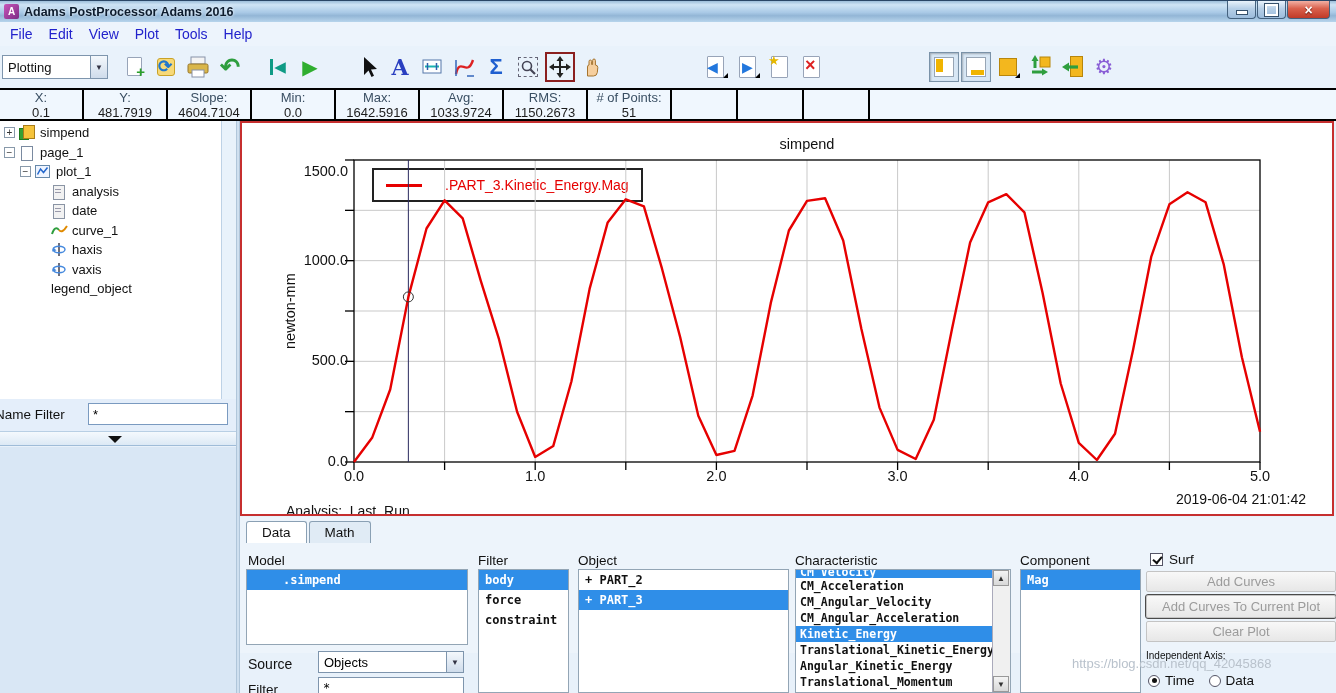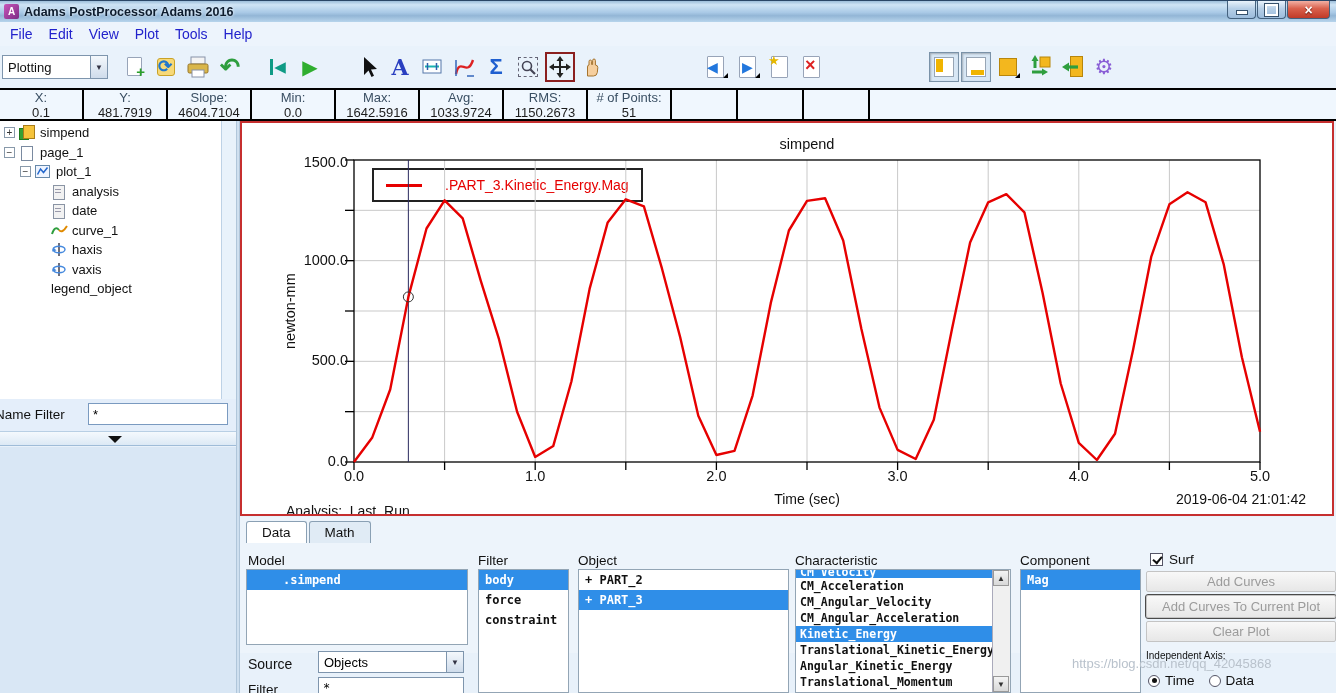--- a/index.html
+++ b/index.html
@@ -444,32 +444,31 @@
         <line class="tick" x1="-9" y1="50.333333333333314" x2="0" y2="50.333333333333314"></line>
         <line class="tick" x1="-9" y1="0" x2="0" y2="0"></line>
         <line x1="54.36" y1="0" x2="54.36" y2="302" stroke="#2a2a5e" stroke-width="1"></line>
         <polyline points="0.0,302.0 18.1,277.8 36.2,229.5 54.4,136.9 72.5,68.5 90.6,40.3 108.7,58.4 126.8,120.8 145.0,179.2 163.1,251.7 181.2,297.0 199.3,285.9 217.4,221.5 235.6,128.9 253.7,62.4 271.8,39.3 289.9,46.3 308.0,108.7 326.2,177.2 344.3,255.7 362.4,295.0 380.5,290.9 398.6,235.6 416.8,142.9 434.9,70.5 453.0,40.9 471.1,38.3 489.2,80.5 507.4,169.1 525.5,247.6 543.6,289.9 561.7,299.0 579.8,259.7 598.0,169.1 616.1,82.5 634.2,42.3 652.3,34.2 670.4,52.3 688.6,132.9 706.7,223.5 724.8,282.9 742.9,300.0 761.0,273.8 779.2,189.3 797.3,96.6 815.4,44.3 833.5,32.2 851.6,42.3 869.8,104.7 887.9,197.3 906.0,271.8" fill="none" stroke="#e60000" stroke-width="2.4" stroke-linejoin="round"></polyline>
         <circle cx="54.36" cy="136.90666666666667" r="5" fill="none" stroke="#333" stroke-width="1"></circle>
       </svg>
     <div id="yticks">
         <div class="ytick" style="top: 330px;">0.0</div>
         <div class="ytick" style="top: 229.333px;">500.0</div>
         <div class="ytick" style="top: 128.667px;">1000.0</div>
-        <div class="ytick" style="top: 31px; text-align: right;">1500.0</div>
+        <div class="ytick" style="top: 40px; text-align: right;">1500.0</div>
       </div>
     <div id="xticks">
         <div class="xtick" style="left: 87px;">0.0</div>
         <div class="xtick" style="left: 268.2px;">1.0</div>
         <div class="xtick" style="left: 449.4px;">2.0</div>
         <div class="xtick" style="left: 630.6px;">3.0</div>
         <div class="xtick" style="left: 811.8px;">4.0</div>
         <div class="xtick" style="left: 993px;">5.0</div>
       </div>
     <div id="plot-analysis">Analysis:  Last_Run</div>
-    <div id="plot-xlabel">Time (sec)</div>
     <div id="plot-date">2019-06-04 21:01:42</div>
   </div>
 
   <div id="bottom-panel">
     <div id="tabs">
         <div class="tab active">Data</div>
         <div class="tab">Math</div>
       </div>
     <div class="sec-label" id="model-label">Model</div>
     <div class="listbox" id="model-list">

